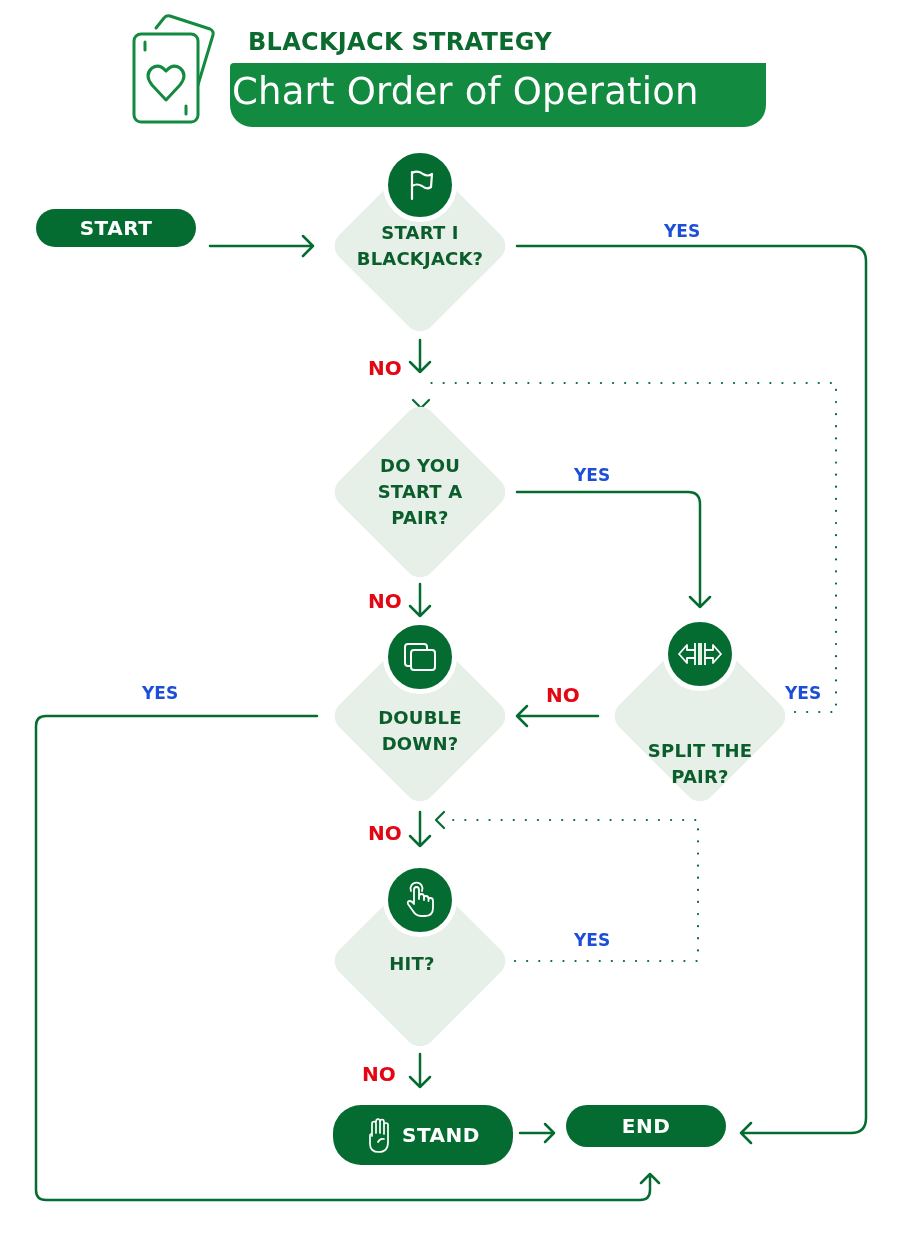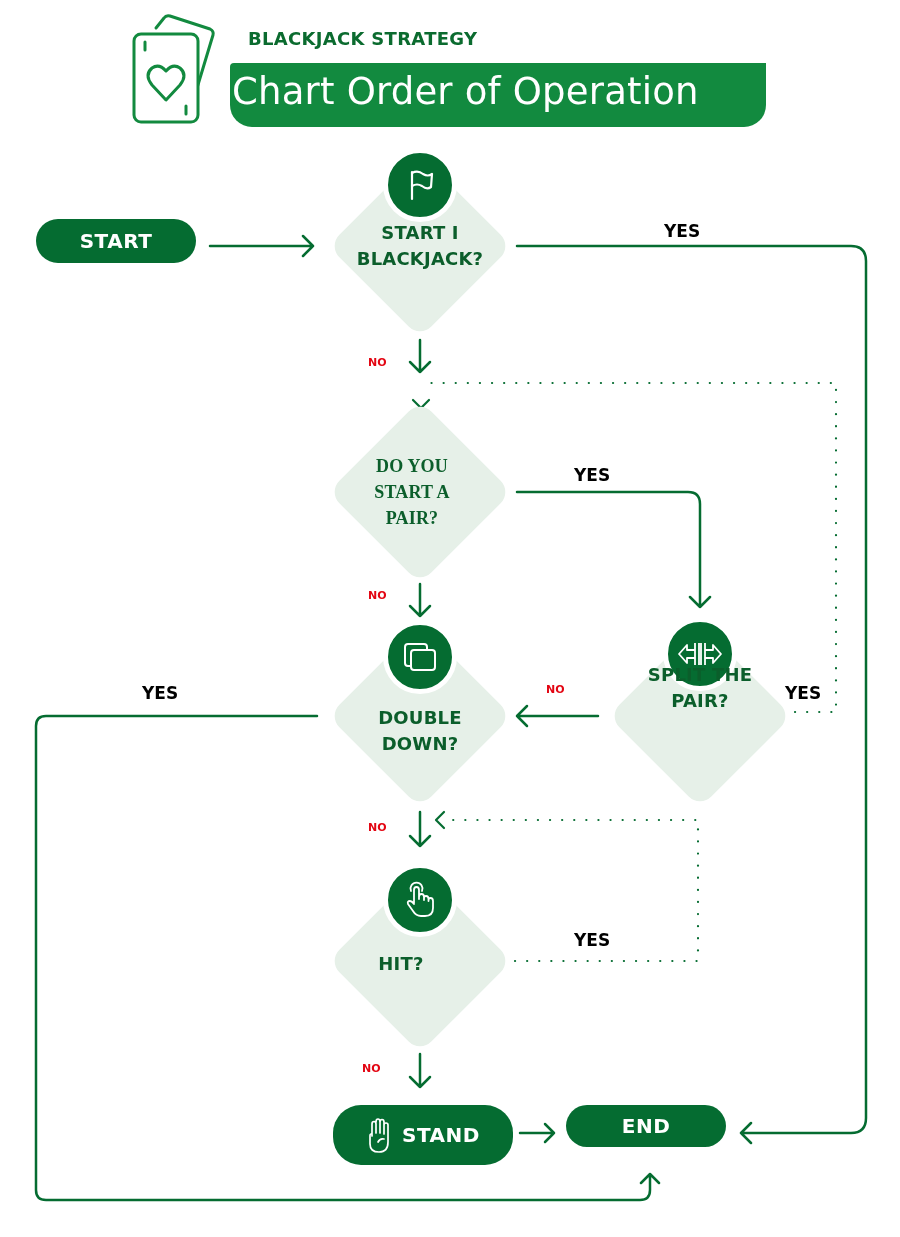--- a/index.html
+++ b/index.html
@@ -1,37 +1,37 @@
 <!DOCTYPE html>
 <html><head>
 <meta charset="utf-8">
 <style>
   html, body { margin: 0; padding: 0; background: #ffffff; }
   body { width: 900px; height: 1237px; position: relative; overflow: hidden;
          font-family: "DejaVu Sans", sans-serif; }
   #canvas { position: absolute; left: 0; top: 0; }
-  .title-small { position: absolute; left: 248px; top: 28px; font-size: 18px; font-weight: bold;
+  .title-small { position: absolute; left: 248px; top: 28px; font-size: 24px; font-weight: bold;
                  color: #0b6b2f; letter-spacing: 0.3px; font-family: "DejaVu Sans", sans-serif; }
   .title-banner { position: absolute; left: 230px; top: 63px; width: 536px; height: 64px;
                   background: #128a3f; border-radius: 0 0 22px 22px; border-top-left-radius: 4px; }
   .title-big { position: absolute; left: 232px; top: 70px; font-size: 37px; color: #ffffff;
                font-family: "DejaVu Sans", sans-serif; letter-spacing: 0.2px; white-space: nowrap; }
   .pill { position: absolute; background: #056c31; color: #fff; border-radius: 28px;
           display: flex; align-items: center; justify-content: center;
           font-weight: bold; font-size: 20px; font-family: "DejaVu Sans", sans-serif; letter-spacing: 0.5px; }
   .diamond { position: absolute; width: 130px; height: 130px; background: #e6f0e8;
              transform: rotate(45deg); border-radius: 16px; }
   .q-text { position: absolute; text-align: center; color: #0b5e2b; font-weight: bold;
             font-size: 18px; line-height: 26px; font-family: "DejaVu Sans", sans-serif; letter-spacing: 0.2px; }
   .icon-circle { position: absolute; width: 64px; height: 64px; border-radius: 50%;
                  background: #056c31; border: 5px solid #fff; box-sizing: content-box;
                  display: flex; align-items: center; justify-content: center; }
-  .lbl-no { position: absolute; color: #e30613; font-weight: bold; font-size: 11px;
+  .lbl-no { position: absolute; color: #e30613; font-weight: bold; font-size: 20px;
             font-family: "DejaVu Sans", sans-serif; }
-  .lbl-yes { position: absolute; color: #000000; font-weight: bold; font-size: 17px;
+  .lbl-yes { position: absolute; color: #1d4ed8; font-weight: bold; font-size: 17px;
              font-family: "DejaVu Sans", sans-serif; }
 </style>
 </head>
 <body>
 
 <svg id="canvas" width="900" height="1237">
   <g fill="none" stroke="#056c31" stroke-width="2.5" stroke-linecap="round" stroke-linejoin="round">
 
     <path d="M210 246 H313 M303 236 L313 246 L303 256"></path>
 
@@ -71,42 +71,42 @@
       <rect x="6" y="22" width="64" height="88" rx="7" ry="7" fill="#fff"></rect>
       <path d="M17 30 V38 M58 94 V102"></path>
       <path d="M38 88 L24 73 Q16 63 24 56 Q31 51 38 59 Q45 51 52 56 Q60 63 52 73 Z"></path>
     </g>
   </svg>
   <div class="title-small">BLACKJACK STRATEGY</div>
   <div class="title-banner"></div>
   <div class="title-big">Chart Order of Operation</div>
 </div>
 
-<div class="pill" style="left:36px;top:219px;width:160px;height:44px;">
+<div class="pill" style="left:36px;top:209px;width:160px;height:38px;">
   <span>START</span>
 </div>
 
 <div class="diamond" style="left:355px;top:181px;"></div>
 <div class="icon-circle" style="left:383px;top:148px;">
   <svg width="34" height="34" viewBox="0 0 34 34">
     <g fill="none" stroke="#fff" stroke-width="2.2" stroke-linejoin="round" stroke-linecap="round">
       <path d="M9 31 V4"></path>
       <path d="M9 5 Q15 2 20 6 Q25 9 29 6 L28 19 Q24 22 19 18 Q14 15 9 18"></path>
     </g>
   </svg>
 </div>
 <div class="q-text" style="left:340px;top:220px;width:160px;">
   <div>START I</div>
   <div>BLACKJACK?</div>
 </div>
 <div class="lbl-yes" style="left:664px;top:221px;">YES</div>
 <div class="lbl-no" style="left:368px;top:356px;">NO</div>
 
 <div class="diamond" style="left:355px;top:427px;"></div>
-<div class="q-text" style="left:332px;top:453px;width:160px;font-family:Liberation Serif, serif;">
+<div class="q-text" style="left:340px;top:453px;width:160px;">
   <div>DO YOU</div>
   <div>START A</div>
   <div>PAIR?</div>
 </div>
 <div class="lbl-yes" style="left:574px;top:465px;">YES</div>
 <div class="lbl-no" style="left:368px;top:589px;">NO</div>
 
 <div class="diamond" style="left:355px;top:651px;"></div>
 <div class="icon-circle" style="left:383px;top:620px;">
   <svg width="36" height="30" viewBox="0 0 36 30">
@@ -126,37 +126,37 @@
 <div class="diamond" style="left:635px;top:651px;"></div>
 <div class="icon-circle" style="left:663px;top:617px;">
   <svg width="46" height="30" viewBox="0 0 46 30">
     <g fill="none" stroke="#fff" stroke-width="1.8" stroke-linejoin="round">
       <path d="M18 4 V26 M22 4 V26 M24 4 V26 M28 4 V26"></path>
       <path d="M18 11 H10 V6 L2 15 L10 24 V19 H18"></path>
       <path d="M28 11 H36 V6 L44 15 L36 24 V19 H28"></path>
     </g>
   </svg>
 </div>
-<div class="q-text" style="left:620px;top:662px;width:160px;">
+<div class="q-text" style="left:620px;top:738px;width:160px;">
   <div>SPLIT THE</div>
   <div>PAIR?</div>
 </div>
 <div class="lbl-no" style="left:546px;top:683px;">NO</div>
 <div class="lbl-yes" style="left:785px;top:683px;">YES</div>
 
 <div class="diamond" style="left:355px;top:896px;"></div>
 <div class="icon-circle" style="left:383px;top:863px;">
   <svg width="30" height="38" viewBox="0 0 30 38">
     <g fill="none" stroke="#fff" stroke-width="1.8" stroke-linejoin="round" stroke-linecap="round">
       <path d="M6 10 A6 6 0 1 1 17 10"></path>
       <path d="M9 22 V9 Q9 6 11.5 6 Q14 6 14 9 V18 M14 16 Q14 13 16.5 13 Q19 13 19 16 V19 M19 17 Q19 15 21 15 Q23.5 15 23.5 18 V20 M23.5 19 Q23.5 17 25.5 17 Q28 17 28 20 V27 Q28 35 20 35 H16 Q11 35 8 30 L3 23 Q2 20 5 20 Q7 20 9 23"></path>
     </g>
   </svg>
 </div>
-<div class="q-text" style="left:321px;top:951px;width:160px;">
+<div class="q-text" style="left:332px;top:951px;width:160px;">
   <div>HIT?</div>
 </div>
 <div class="lbl-yes" style="left:574px;top:930px;">YES</div>
 <div class="lbl-no" style="left:362px;top:1062px;">NO</div>
 
 <div class="pill" style="left:333px;top:1105px;width:180px;height:60px;">
   <svg width="26" height="38" viewBox="0 0 26 38" style="margin-right:10px">
     <g fill="none" stroke="#fff" stroke-width="1.7" stroke-linejoin="round" stroke-linecap="round">
       <path d="M6 20 V8 Q6 5.5 8 5.5 Q10 5.5 10 8 V17 M10 6 Q10 3 12 3 Q14 3 14 6 V17 M14 6 Q14 3.5 16 3.5 Q18 3.5 18 6 V18 M18 9 Q18 7 20 7 Q22 7 22 9 V26 Q22 36 13 36 Q4 36 4 28 V20 Q4 18 5 18"></path>
       <path d="M12 26 Q14 22 18 23"></path>

